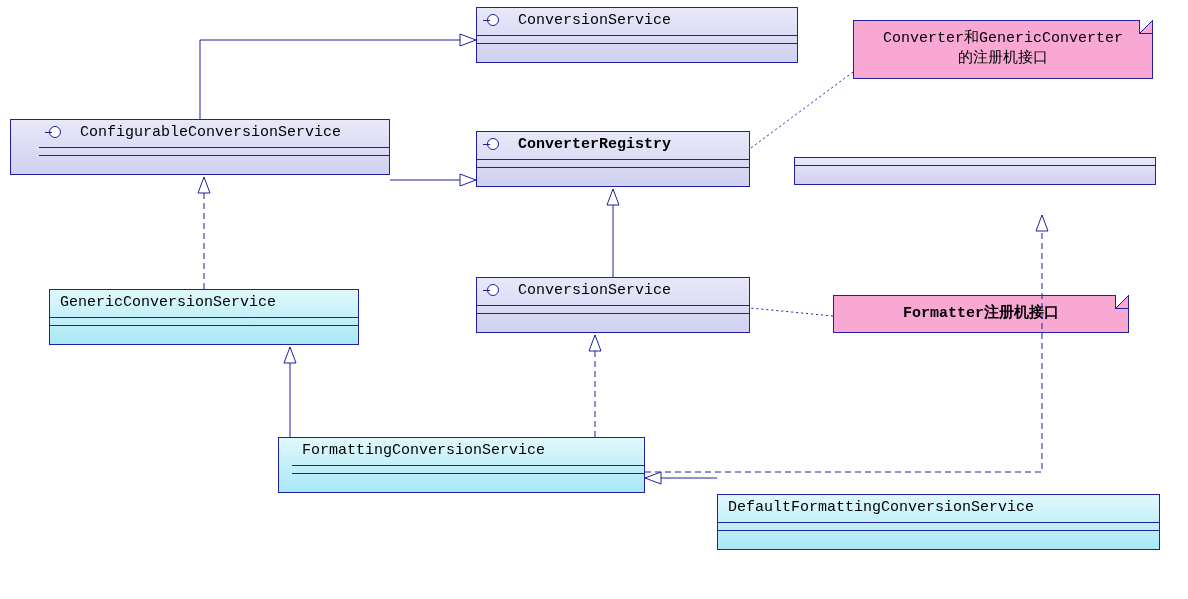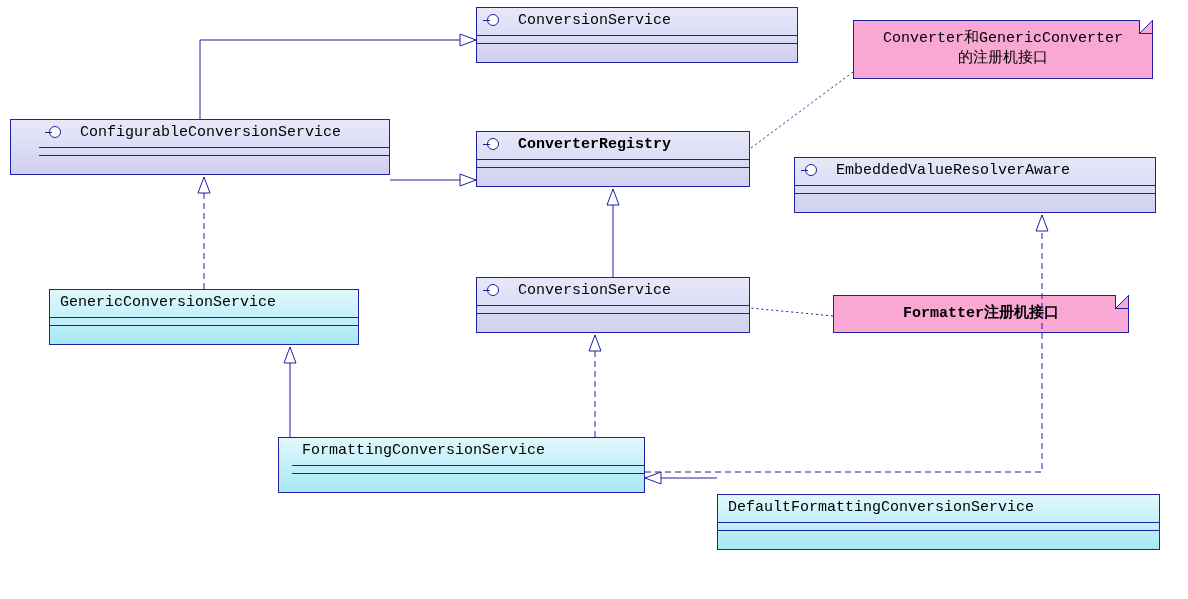--- a/index.html
+++ b/index.html
@@ -108,24 +108,20 @@
 <div class="box interface" style="left:476px; top:131px; width:274px;font-weight:bold;">
   <div class="title">
     <span class="if-icon"></span>
     <span>ConverterRegistry</span>
   </div>
   <div class="sep"></div>
     <div class="body"></div>
 </div>
 
 <div class="box interface" style="left:794px; top:157px; width:362px;">
-  <div class="title">
-    <span class="if-icon"></span>
-    <span>EmbeddedValueResolverAware</span>
-  </div>
   <div class="sep"></div>
     <div class="body"></div>
 </div>
 
 <div class="box interface" style="left:476px; top:277px; width:274px;">
   <div class="title">
     <span class="if-icon"></span>
     <span>ConversionService</span>
   </div>
   <div class="sep"></div>

